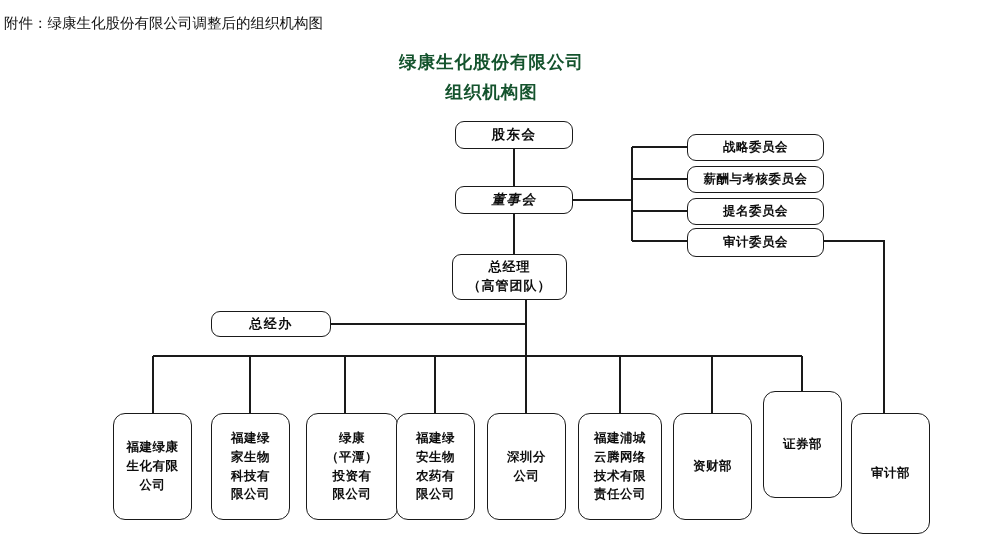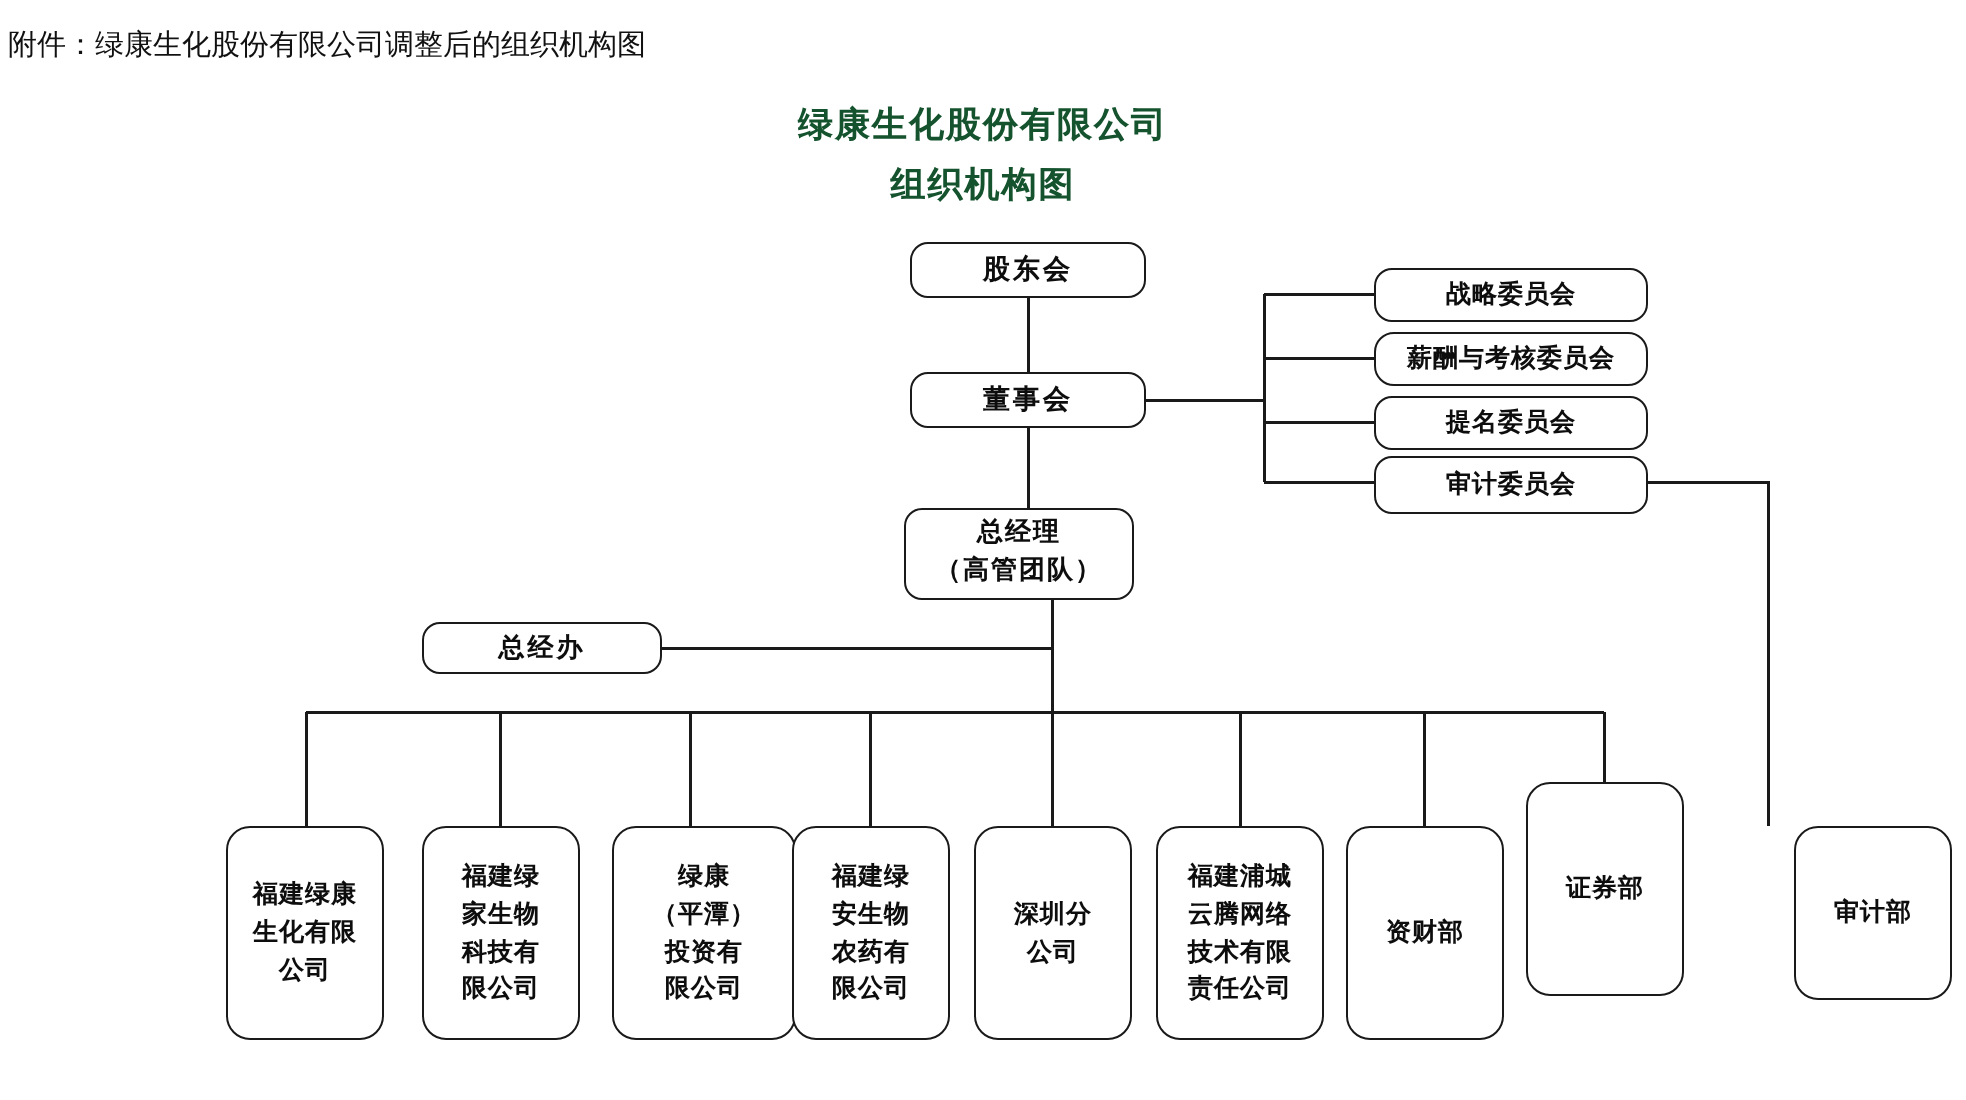--- a/index.html
+++ b/index.html
@@ -87,29 +87,29 @@
       <line x1="620" y1="356" x2="620" y2="413"></line>
       <line x1="712" y1="356" x2="712" y2="413"></line>
       <line x1="802" y1="356" x2="802" y2="413"></line>
     </g>
   </svg>
 
   <div class="node top" style="left:455px;top:121px;width:118px;height:28px;">
     <span class="lbl">股东会</span>
   </div>
 
-  <div class="node top" style="left:455px;top:186px;width:118px;height:28px;">
+  <div class="node top" style="left:455px;top:186px;width:118px;height:28px;font-style:italic;">
     <span class="lbl">董事会</span>
   </div>
 
   <div class="node committee" style="left:687px;top:134px;width:137px;height:27px;">
     <span class="lbl">战略委员会</span>
   </div>
 
-  <div class="node committee" style="left:687px;top:166px;width:137px;height:27px;border-radius:10px;">
+  <div class="node committee" style="left:687px;top:166px;width:137px;height:27px;">
     <span class="lbl">薪酬与考核委员会</span>
   </div>
 
   <div class="node committee" style="left:687px;top:198px;width:137px;height:27px;">
     <span class="lbl">提名委员会</span>
   </div>
 
   <div class="node committee" style="left:687px;top:228px;width:137px;height:29px;">
     <span class="lbl">审计委员会</span>
   </div>
@@ -163,17 +163,17 @@
   </div>
 
   <div class="node leaf" style="left:673px;top:413px;width:79px;height:107px;">
     <span class="lbl">资财部</span>
   </div>
 
   <div class="node leaf" style="left:763px;top:391px;width:79px;height:107px;">
     <span class="lbl">证券部</span>
   </div>
 
-  <div class="node leaf" style="left:851px;top:413px;width:79px;height:87px;margin-left:46px;">
+  <div class="node leaf" style="left:851px;top:413px;width:79px;height:121px;">
     <span class="lbl">审计部</span>
   </div>
 
 </div>
 
 </body></html>

